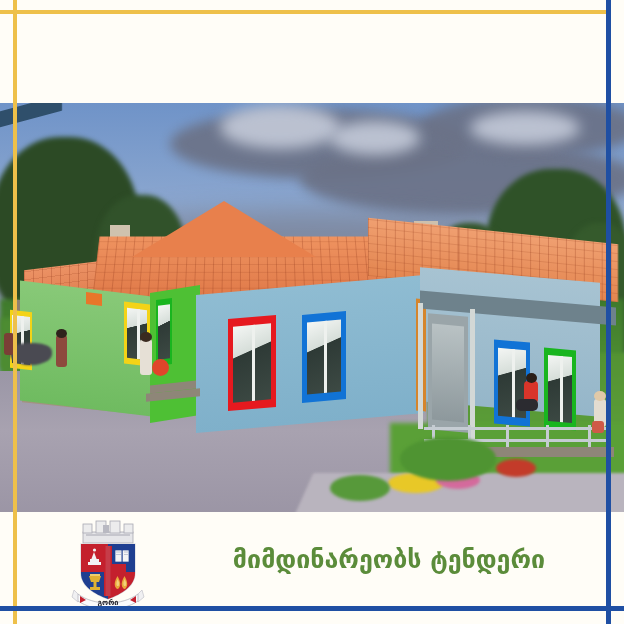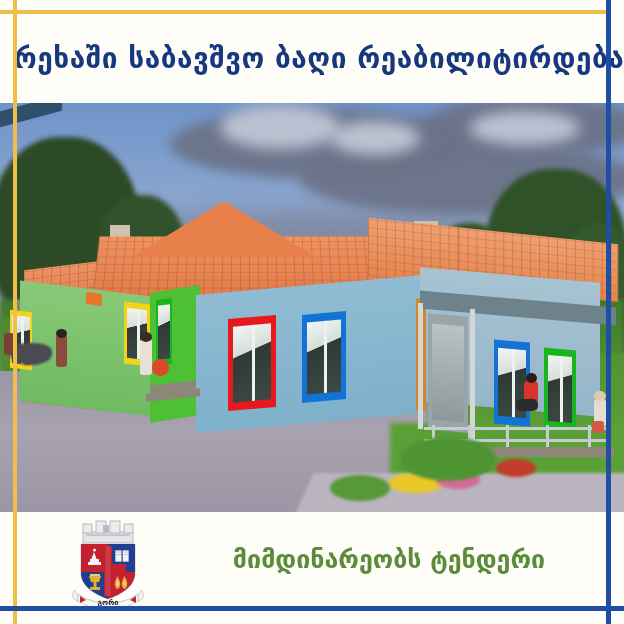--- a/index.html
+++ b/index.html
@@ -466,23 +466,20 @@
     <div class="person" style="left:594px;top:288px;width:12px;height:10px;background:#e0c9a8;border-radius:50%;"></div>
     <div class="person" style="left:592px;top:318px;width:12px;height:12px;background:#cf5a48;border-radius:3px;"></div>
 
     <div class="flowerbed" style="left:388px;top:370px;width:56px;height:20px;background:#e8c827;"></div>
     <div class="flowerbed" style="left:436px;top:368px;width:44px;height:18px;background:#d46a9c;"></div>
     <div class="flowerbed" style="left:400px;top:334px;width:96px;height:44px;background:#4f9432;"></div>
     <div class="flowerbed" style="left:496px;top:356px;width:40px;height:18px;background:#c33b2a;"></div>
     <div class="flowerbed" style="left:330px;top:372px;width:60px;height:26px;background:#57993a;"></div>
   </div>
 
-  <div class="header-band">
-    <div class="header-title">რეხაში საბავშვო ბაღი რეაბილიტირდება</div>
-  </div>
 
   <div class="footer-band"></div>
 
   <div class="crest-wrap">
     <svg viewBox="0 0 84 92" width="84" height="92" aria-hidden="true">
 
       <g>
         <rect x="17" y="16" width="50" height="11" fill="#e6e6e9" stroke="#a9a9b2" stroke-width="0.8"></rect>
         <rect x="17" y="8" width="9" height="9" fill="#ececed" stroke="#a9a9b2" stroke-width="0.8"></rect>
         <rect x="30" y="5" width="10" height="12" fill="#ececed" stroke="#a9a9b2" stroke-width="0.8"></rect>

